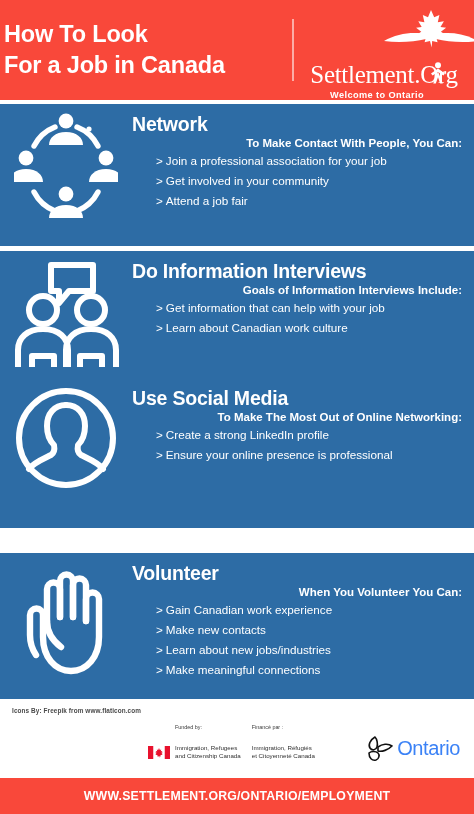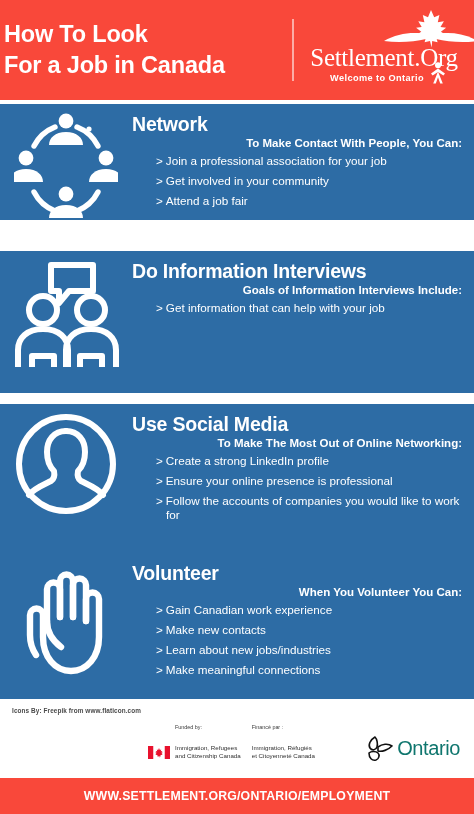--- a/index.html
+++ b/index.html
@@ -43,21 +43,21 @@
     height: 62px;
     background: rgba(255,255,255,0.55);
     margin-left: 2px;
   }
   .logo-block {
     position: relative;
     flex: 1;
     height: 100px;
     display: flex;
     flex-direction: column;
-    justify-content: center;
+    justify-content: flex-end;
     align-items: center;
     padding-top: 6px;
   }
   .logo-wings {
     position: absolute;
     top: 8px;
     left: 50%;
     transform: translateX(-8px);
   }
   .logo-name {
@@ -132,23 +132,23 @@
     color: #ffffff;
     font-size: 11.7px;
     line-height: 14px;
     margin-bottom: 6px;
     padding-left: 34px;
     text-indent: -10px;
   }
   .bullets li .gt { margin-right: 3px; }
 
   
-  #sec-network   { top: 104px;  height: 116px; }
+  #sec-network   { top: 104px;  height: 142px; }
   #sec-info      { top: 251px;  height: 142px; }
-  #sec-social    { top: 404px;  height: 150px; }
+  #sec-social    { top: 378px;  height: 150px; }
   #sec-volunteer { top: 553px;  height: 146px; }
 
   #sec-info .sec-title,
   #sec-social .sec-title,
   #sec-volunteer .sec-title { text-align: left; }
 
   
   .credit {
     position: absolute;
     left: 12px;
@@ -215,21 +215,21 @@
   }
   .ontario {
     position: absolute;
     right: 14px;
     top: 12px;
     display: flex;
     align-items: center;
   }
   .ontario-word {
     font-size: 20px;
-    color: #0f766e;
+    color: #3b82f6;
     letter-spacing: -0.4px;
     margin-left: 2px;
   }
 
   .urlbar {
     position: absolute;
     left: 0;
     top: 778px;
     width: 474px;
     height: 36px;
@@ -323,41 +323,41 @@
           <circle cx="80" cy="53" r="14"></circle>
           <path d="M80 72 c-16 0 -25 9 -25 21 v20 h14 v-14 h22 v14 h14 v-20 c0 -12 -9 -21 -25 -21 z"></path>
         </g>
       </svg>
     </div>
     <div class="sec-body">
       <div class="sec-title">Do Information Interviews</div>
       <div class="sec-sub">Goals of Information Interviews Include:</div>
       <ul class="bullets">
         <li><span class="gt">&gt;</span><span>Get information that can help with your job</span></li>
+        <li><span class="gt">&gt;</span><span>Learn about Canadian work culture</span></li>
       </ul>
     </div>
   </div>
 
   <div class="section" id="sec-social">
     <div class="sec-icon">
       <svg width="108" height="108" viewBox="0 0 108 108">
         <circle cx="54" cy="54" r="47" fill="none" stroke="#ffffff" stroke-width="6"></circle>
         <g fill="none" stroke="#ffffff" stroke-width="6" stroke-linejoin="round" stroke-linecap="round">
           <path d="M54 21 c-12 0 -19 9 -19 21 c0 9 3 15 7 19 c1 5 0 8 -3 10 c-8 4 -18 8 -22 14"></path>
           <path d="M54 21 c12 0 19 9 19 21 c0 9 -3 15 -7 19 c-1 5 0 8 3 10 c8 4 18 8 22 14"></path>
         </g>
       </svg>
     </div>
     <div class="sec-body">
       <div class="sec-title">Use Social Media</div>
       <div class="sec-sub">To Make The Most Out of Online Networking:</div>
       <ul class="bullets">
         <li><span class="gt">&gt;</span><span>Create a strong LinkedIn profile</span></li>
         <li><span class="gt">&gt;</span><span>Ensure your online presence is professional</span></li>
-        <li><span class="gt">&gt;</span><span>Follow the accounts of companies you would like to work for</span></li>
       </ul>
     </div>
   </div>
 
   <div class="section" id="sec-volunteer">
     <div class="sec-icon">
       <svg width="96" height="116" viewBox="0 0 96 116">
         <g fill="none" stroke="#ffffff" stroke-width="6.4" stroke-linejoin="round" stroke-linecap="round">
           <path d="M29 62 V30 a6.5 6.5 0 0 1 13 0 V58"></path>
           <path d="M42 58 V22 a6.5 6.5 0 0 1 13 0 V58"></path>

